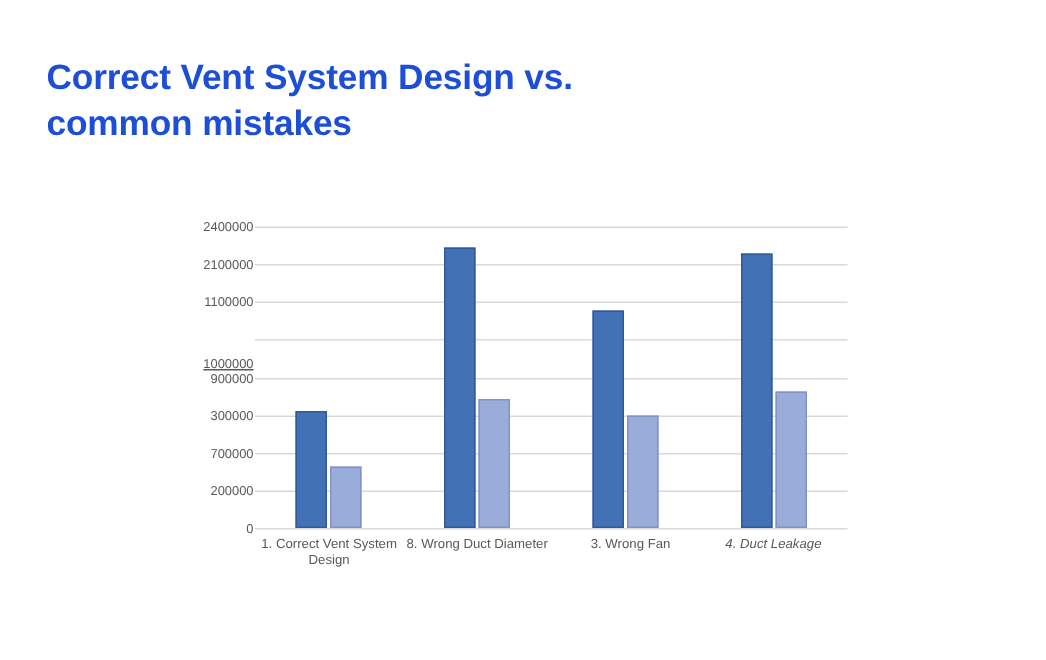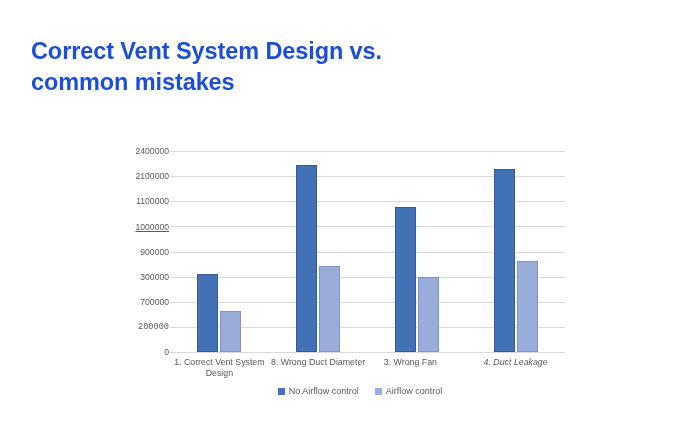--- a/index.html
+++ b/index.html
@@ -154,50 +154,40 @@
         <div class="gridline" style="top: 139.5px;"></div>
         <div class="gridline" style="top: 164.625px;"></div>
         <div class="gridline" style="top: 189.75px;"></div>
         <div class="gridline" style="top: 214.875px;"></div>
         <div class="gridline" style="top: 240px;"></div>
       </div>
     <div id="yticks">
         <div class="ytick-label" style="top: 39px;">2400000</div>
         <div class="ytick-label" style="top: 64.125px;">2100000</div>
         <div class="ytick-label" style="top: 89.25px;">1100000</div>
-        <div class="ytick-label" style="top: 115px; text-decoration: underline;">1000000</div>
+        <div class="ytick-label" style="top: 130px; text-decoration: underline;">1000000</div>
         <div class="ytick-label" style="top: 139.5px;">900000</div>
         <div class="ytick-label" style="top: 164.625px;">300000</div>
         <div class="ytick-label" style="top: 189.75px;">700000</div>
-        <div class="ytick-label" style="top: 214.875px; font-family: Liberation Mono, monospace;">200000</div>
+        <div class="ytick-label" style="top: 214.875px;">200000</div>
         <div class="ytick-label" style="top: 240px;">0</div>
       </div>
 
     <div id="bars-layer">
         <div class="bar series0" title="No Airflow control: 622000" style="left: 27.375px; width: 21px; height: 78.1388px; background: rgb(66, 113, 182);"></div>
         <div class="bar series1" title="Airflow control: 325000" style="left: 50.375px; width: 21px; height: 40.8281px; background: rgb(154, 172, 218);"></div>
         <div class="bar series0" title="No Airflow control: 1490000" style="left: 126.125px; width: 21px; height: 187.181px; background: rgb(66, 113, 182);"></div>
         <div class="bar series1" title="Airflow control: 685000" style="left: 149.125px; width: 21px; height: 86.0531px; background: rgb(154, 172, 218);"></div>
         <div class="bar series0" title="No Airflow control: 1155000" style="left: 224.875px; width: 21px; height: 145.097px; background: rgb(66, 113, 182);"></div>
         <div class="bar series1" title="Airflow control: 595000" style="left: 247.875px; width: 21px; height: 74.7469px; background: rgb(154, 172, 218);"></div>
         <div class="bar series0" title="No Airflow control: 1460000" style="left: 323.625px; width: 21px; height: 183.412px; background: rgb(66, 113, 182);"></div>
         <div class="bar series1" title="Airflow control: 725000" style="left: 346.625px; width: 21px; height: 91.0781px; background: rgb(154, 172, 218);"></div>
       </div>
     <div id="cat-labels">
         <div class="cat-label" style="left: 40px; width: 98.75px;">1. Correct Vent System Design</div>
         <div class="cat-label" style="left: 138.75px; width: 98.75px;">8. Wrong Duct Diameter</div>
-        <div class="cat-label" style="left: 231px; width: 98.75px;">3. Wrong Fan</div>
+        <div class="cat-label" style="left: 241px; width: 98.75px;">3. Wrong Fan</div>
         <div class="cat-label" style="left: 336.25px; width: 98.75px; font-style: italic;">4. Duct Leakage</div>
       </div>
   </div>
 
-  <div id="legend">
-      <div class="legend-item">
-        <span class="legend-swatch" style="background: rgb(66, 113, 182);"></span>
-        <span class="legend-label">No Airflow control</span>
-      </div>
-      <div class="legend-item">
-        <span class="legend-swatch" style="background: rgb(154, 172, 218);"></span>
-        <span class="legend-label">Airflow control</span>
-      </div>
-    </div>
 
 </div>
 
 </body></html>

